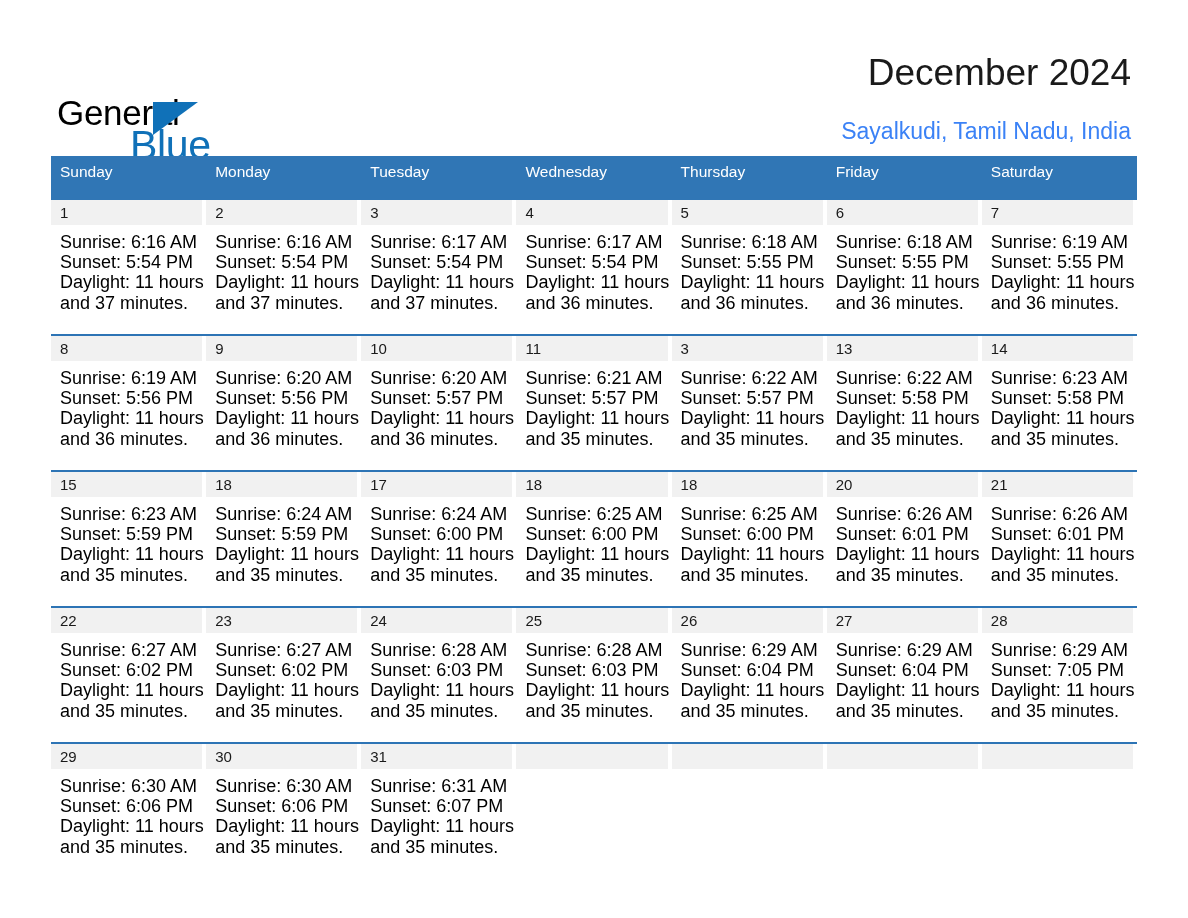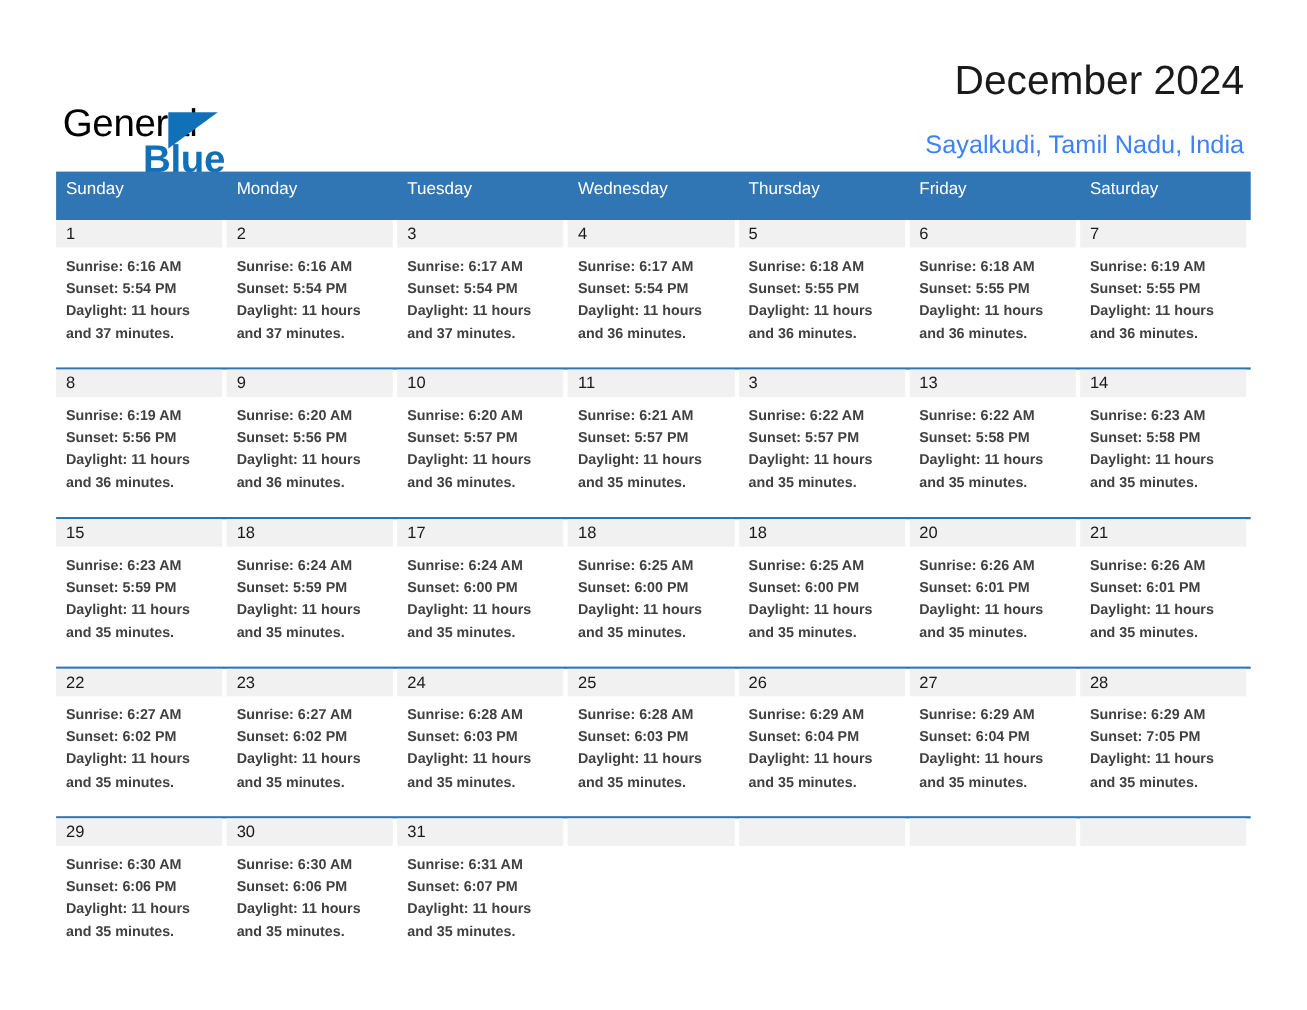--- a/index.html
+++ b/index.html
@@ -50,26 +50,25 @@
     top: 10px;
     width: 0;
     height: 0;
     border-top: 33px solid #1071b8;
     border-right: 45px solid transparent;
   }
   .logo-blue {
     position: absolute;
     left: 73px;
     top: 32px;
-    font-size: 35px;
+    font-size: 41px;
     letter-spacing: -0.3px;
     color: #1071b8;
     font-family: "Liberation Sans", sans-serif;
     line-height: 42px;
-    font-weight: bold;
   }
 
   .title-block {
     position: absolute;
     right: 57px;
     top: 48px;
     text-align: right;
     width: 700px;
   }
   .month-title {
@@ -138,25 +137,24 @@
   }
   .daynum {
     font-size: 15px;
     color: #1a1a1a;
     line-height: 25px;
     padding-left: 9px;
     display: block;
   }
   .details {
     padding: 7px 4px 0 9px;
-    font-size: 13px;
+    font-size: 18px;
     line-height: 20.2px;
-    color: #404040;
+    color: #000000;
     min-height: 100px;
-    font-weight: bold;
   }
   .details div { white-space: nowrap; }
 </style>
 </head>
 <body>
 
 <div id="page">
 
   <div class="topbar">
 

